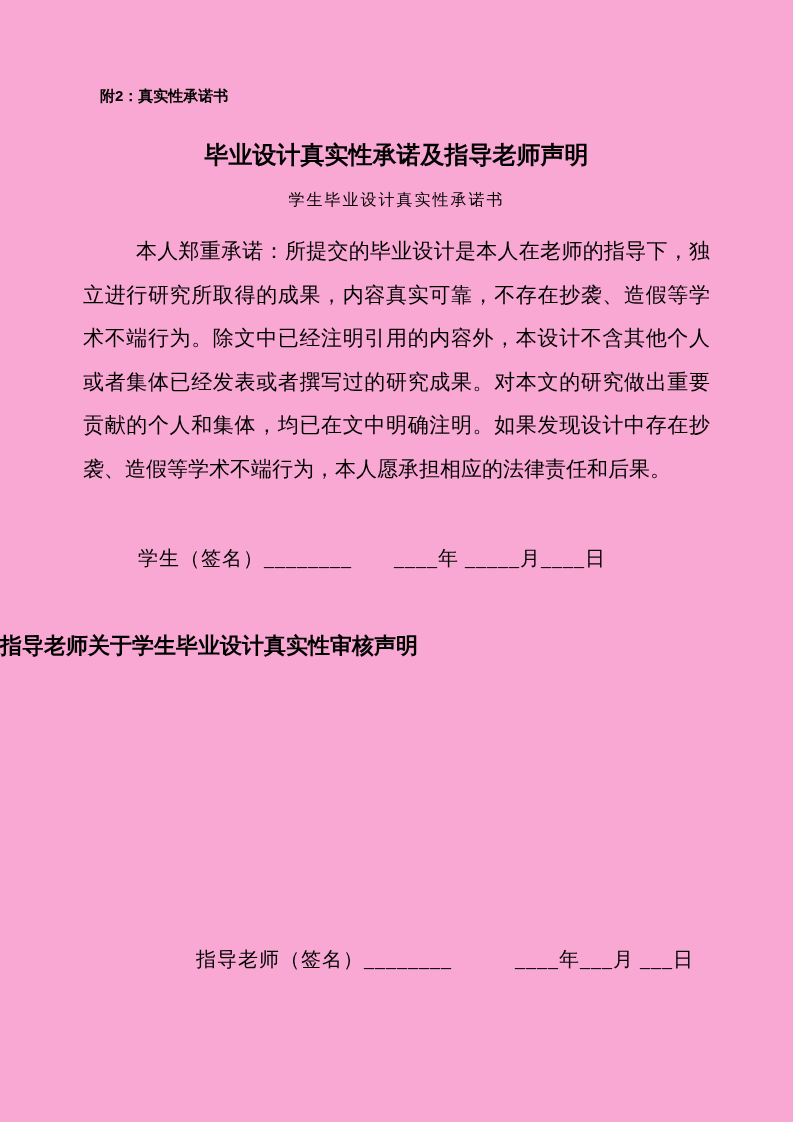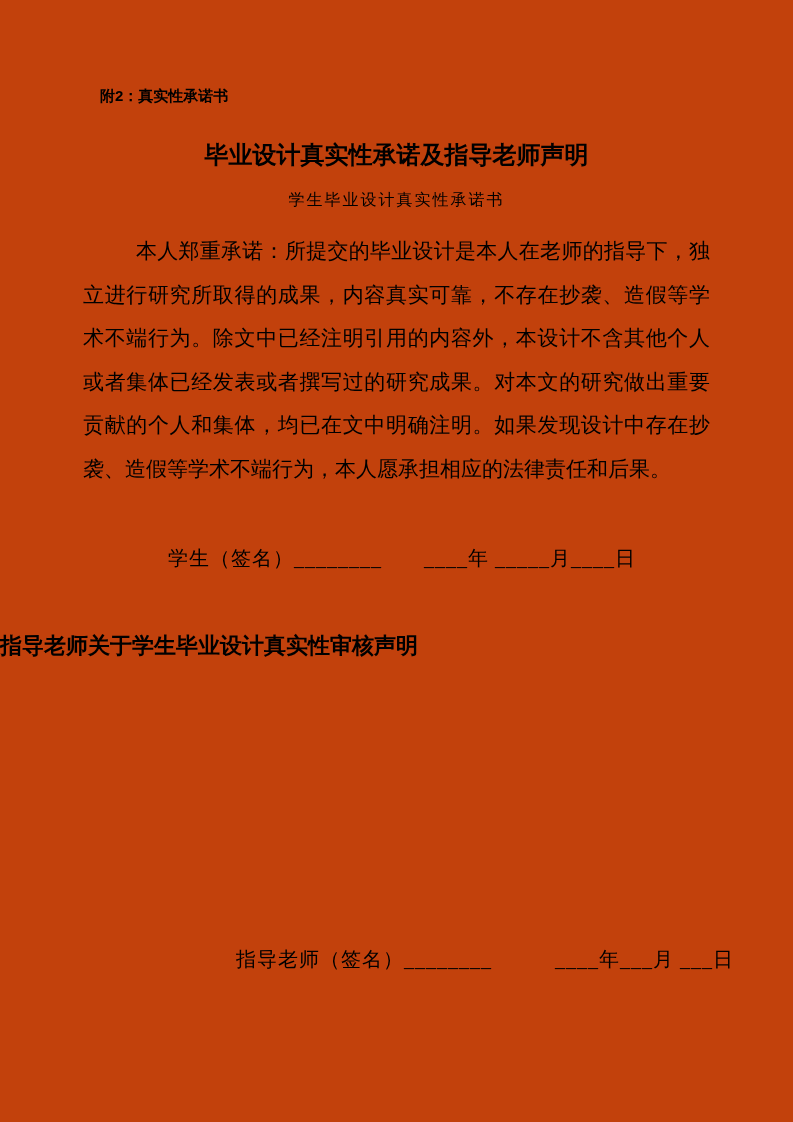--- a/index.html
+++ b/index.html
@@ -4,21 +4,21 @@
 <style>
   html, body {
     margin: 0;
     padding: 0;
     background: #ffffff;
   }
   .page {
     position: relative;
     width: 793px;
     height: 1122px;
-    background: #c2410c;
+    background: #f9a8d4;
     overflow: hidden;
     font-family: "Liberation Serif", "DejaVu Serif", serif;
     color: #000000;
   }
   .attachment-label {
     position: absolute;
     left: 100px;
     top: 87px;
     font-family: "Liberation Sans", "DejaVu Sans", sans-serif;
     font-weight: bold;
@@ -65,27 +65,26 @@
     top: 716px;
   }
   .signature-line {
     position: absolute;
     font-size: 20px;
     line-height: 1.3;
     white-space: nowrap;
     letter-spacing: 1px;
   }
   .sig-student {
-    left: 168px;
+    left: 138px;
     top: 545px;
   }
   .sig-advisor {
     left: 196px;
     top: 946px;
-    margin-left: 40px;
   }
   .advisor-title {
     position: absolute;
     left: 0;
     top: 632px;
     width: 100%;
     font-family: "Liberation Sans", "DejaVu Sans", sans-serif;
     font-weight: bold;
     font-size: 22px;
     line-height: 1.25;

